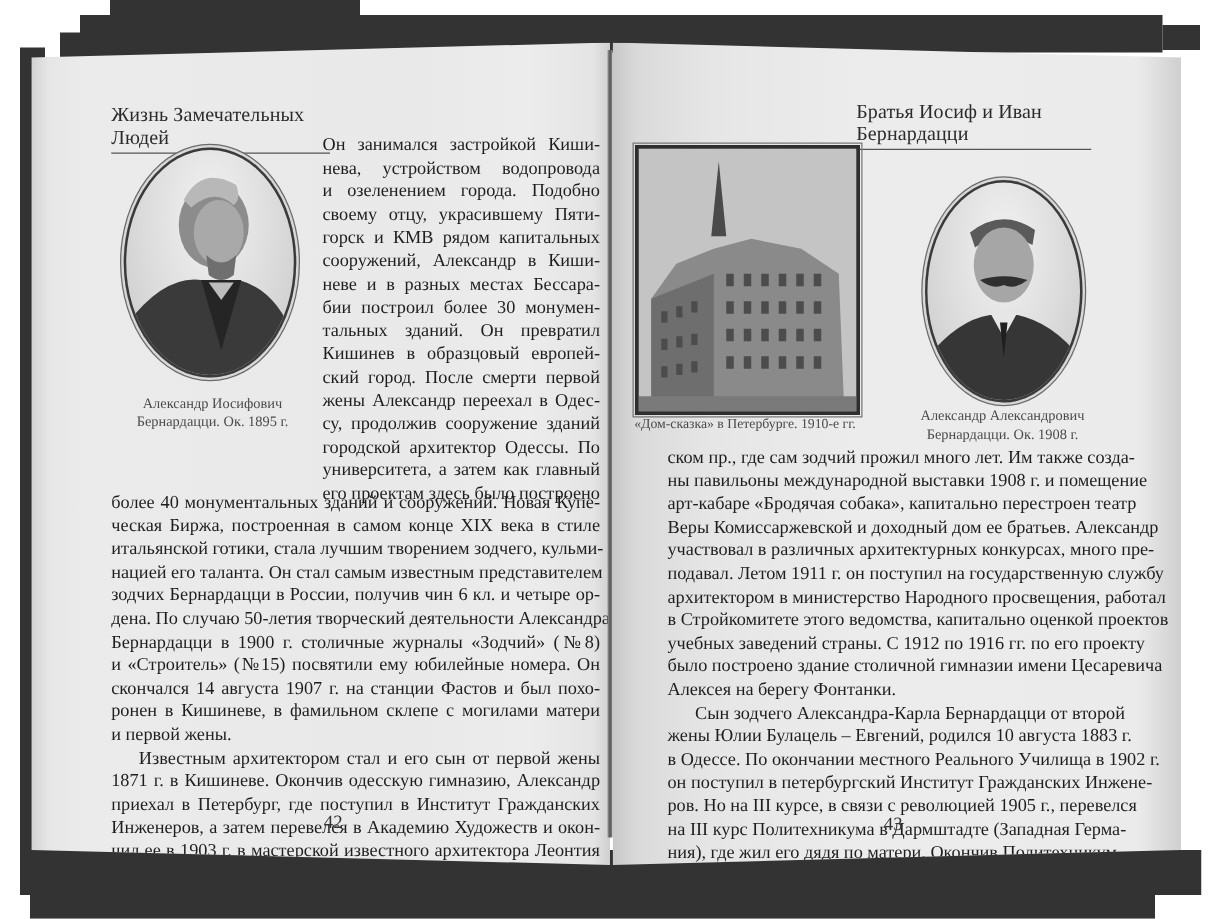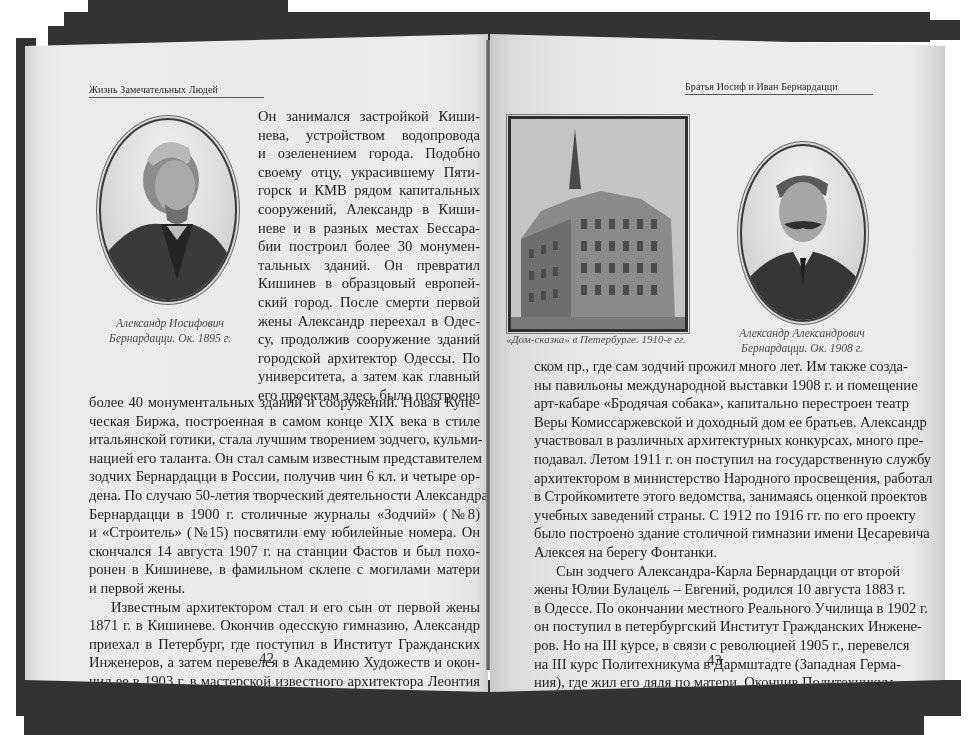--- a/index.html
+++ b/index.html
@@ -25,33 +25,33 @@
   .page.right {
     left:490px; width:455px;
     background:linear-gradient(90deg,#c8c8c8 0px,#dadada 20px,#e6e6e6 80px,#ececec 200px,#ebebeb 420px,#d8d8d8 444px,#cfcfcf 455px);
     clip-path:polygon(0 0, 100% 12px, 100% calc(100% - 12px), 0 100%);
   }
   .spine {
     position:absolute; left:486px; top:40px; width:4px; height:630px;
     background:linear-gradient(90deg,#9a9a9a,#555,#8c8c8c);
   }
   .running-head {
-    position:absolute; font-family:"Liberation Serif", serif; font-size:10px; color:#2b2b2b;
+    position:absolute; font-family:"Liberation Serif", serif; font-size:16px; color:#2b2b2b;
     border-bottom:1px solid #555; padding-bottom:2px; letter-spacing:0.1px;
   }
   .text {
     position:absolute; font-family:"Liberation Serif", serif;
     font-size:14.6px; line-height:18.6px; color:#1e1e1e;
     text-align:justify;
   }
   .text .line { display:block; white-space:nowrap; text-align-last:justify; }
   .text .line.last { text-align-last:left; }
   .text .line.indent { text-indent:22px; }
   .caption {
-    position:absolute; font-family:"Liberation Serif", serif; font-style:italic;
+    position:absolute; font-family:"Liberation Serif", serif; 
     font-size:11.5px; line-height:15px; color:#4a4a4a; text-align:center;
   }
   .oval {
     position:absolute; border-radius:50%;
     border:2px solid #3a3a3a; box-shadow:0 0 0 2px #d8d8d8, 0 0 0 3px #6a6a6a;
     overflow:hidden;
     background:radial-gradient(ellipse at 50% 30%, #f2f2f2 0%, #dcdcdc 55%, #c8c8c8 100%);
   }
   .rect-photo {
     position:absolute; border:3px solid #2e2e2e; outline:1px solid #777; outline-offset:1px;
@@ -203,21 +203,21 @@
     </div>
 
     <div class="text" style="left:44px;top:323px;width:338px;">
       <span class="line">ском пр., где сам зодчий прожил много лет. Им также созда-</span>
       <span class="line">ны павильоны международной выставки 1908 г. и помещение</span>
       <span class="line">арт-кабаре «Бродячая собака», капитально перестроен театр</span>
       <span class="line">Веры Комиссаржевской и доходный дом ее братьев. Александр</span>
       <span class="line">участвовал в различных архитектурных конкурсах, много пре-</span>
       <span class="line">подавал. Летом 1911 г. он поступил на государственную службу</span>
       <span class="line">архитектором в министерство Народного просвещения, работал</span>
-      <span class="line">в Стройкомитете этого ведомства, занимаясь оценкой проектов</span>
+      <span class="line">в Стройкомитете этого ведомства, капитально оценкой проектов</span>
       <span class="line">учебных заведений страны. С 1912 по 1916 гг. по его проекту</span>
       <span class="line">было построено здание столичной гимназии имени Цесаревича</span>
       <span class="line last">Алексея на берегу Фонтанки.</span>
       <span class="line indent">Сын зодчего Александра-Карла Бернардацци от второй</span>
       <span class="line">жены Юлии Булацель – Евгений, родился 10 августа 1883 г.</span>
       <span class="line">в Одессе. По окончании местного Реального Училища в 1902 г.</span>
       <span class="line">он поступил в петербургский Институт Гражданских Инжене-</span>
       <span class="line">ров. Но на III курсе, в связи с революцией 1905 г., перевелся</span>
       <span class="line">на III курс Политехникума в Дармштадте (Западная Герма-</span>
       <span class="line">ния), где жил его дядя по матери. Окончив Политехникум</span>

